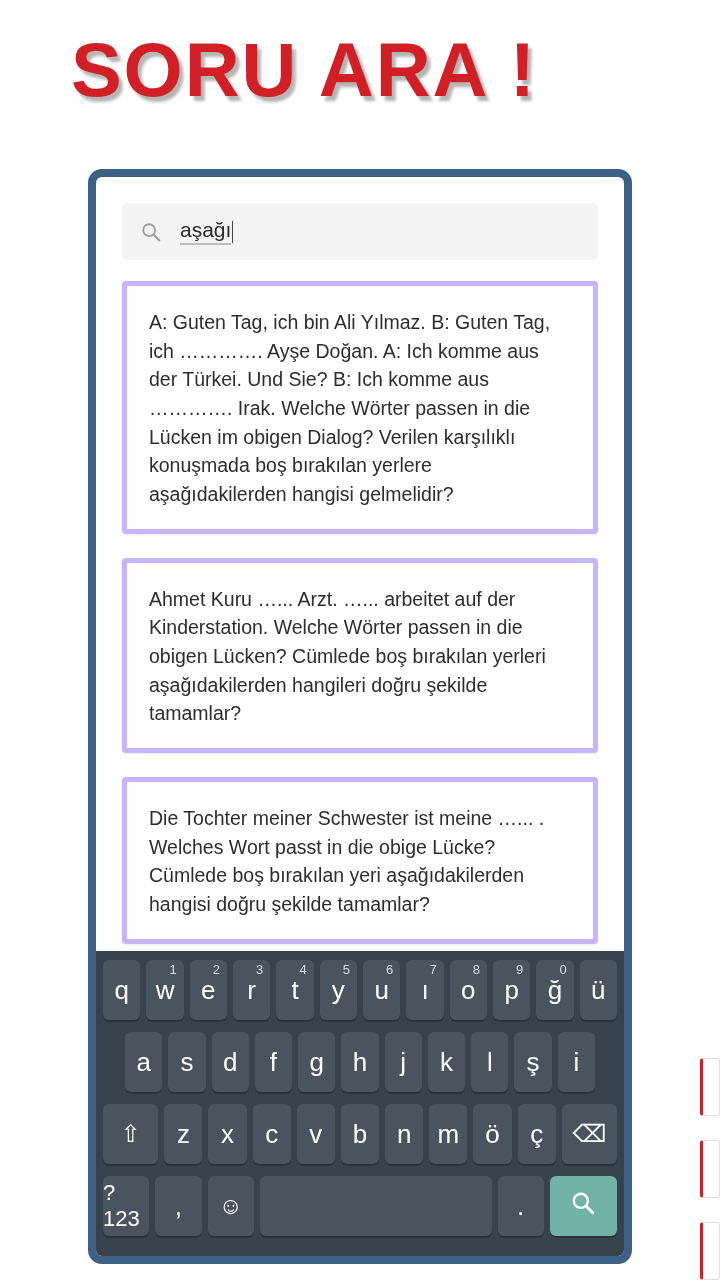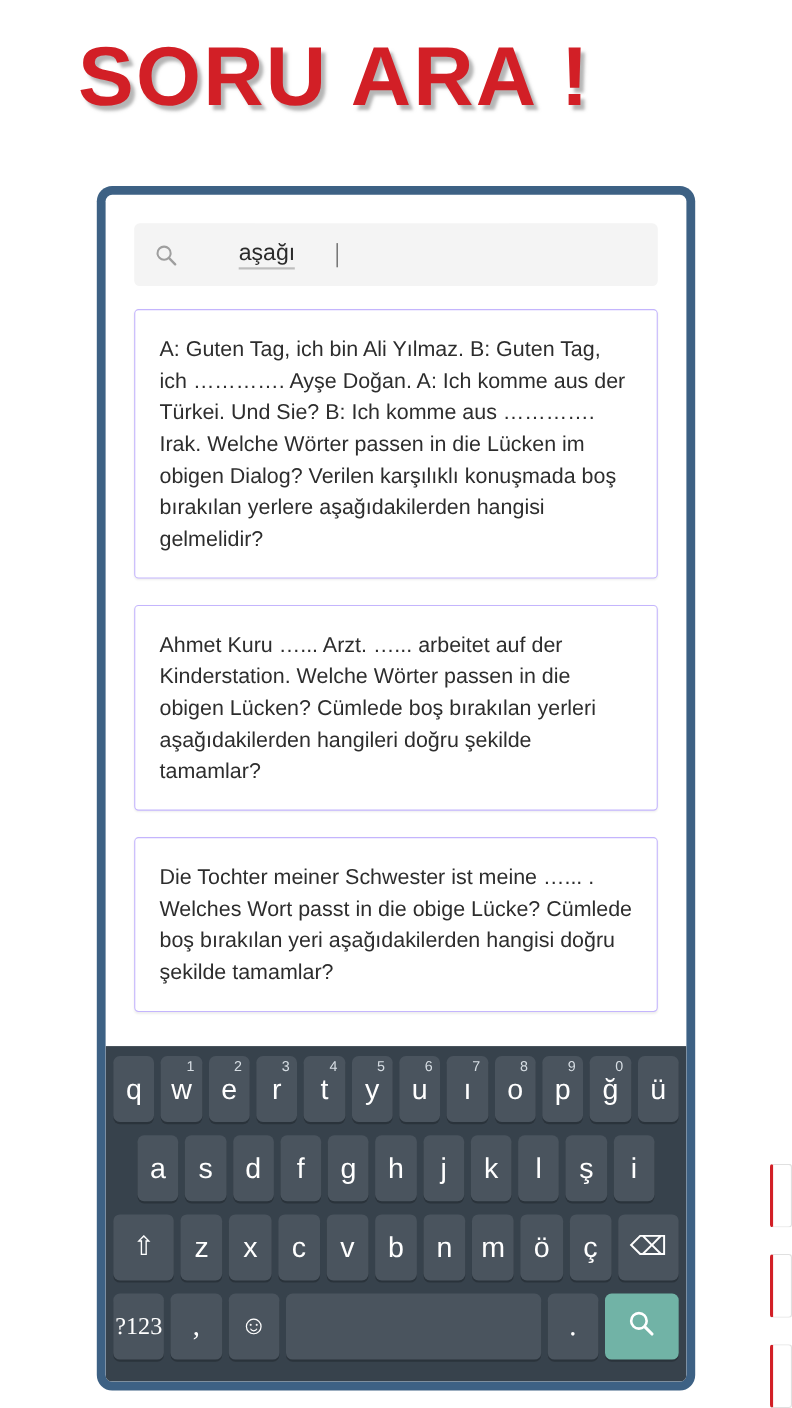--- a/index.html
+++ b/index.html
@@ -48,21 +48,20 @@
   
   .searchbar {
     position: absolute;
     left: 26px; top: 26px;
     width: 476px; height: 57px;
     background: #f4f4f4;
     border-radius: 5px;
     display: flex;
     align-items: center;
     padding: 0 18px;
-    gap: 37px;
   }
   .search-icon {
     width: 22px; height: 22px;
     flex: 0 0 22px;
     margin-right: 18px;
     opacity: .6;
   }
   .search-text {
     font-size: 21px;
     color: #2b2b2b;
@@ -80,21 +79,21 @@
 
   
   .results {
     position: absolute;
     left: 0; top: 104px;
     width: 100%;
     padding: 0 26px;
   }
   .result-card {
     background: #ffffff;
-    border: 1px solid #c4b5fd;
+    border: 5px solid #c4b5fd;
     border-radius: 4px;
     box-shadow: 0 1px 2px rgba(0,0,0,0.07);
     padding: 22px 22px 20px 22px;
     margin-bottom: 24px;
   }
   .result-text {
     font-size: 19.5px;
     line-height: 1.47;
     color: #2d2d2d;
   }
@@ -109,21 +108,21 @@
     padding: 6px 0 8px 0;
   }
   .kb-row {
     display: flex;
     align-items: center;
     justify-content: center;
     height: 66px;
     margin-bottom: 6px;
     padding: 0 4px;
   }
-  .kb-row:last-child { margin-bottom: 0; font-family: Liberation Serif, serif; }
+  .kb-row:last-child { margin-bottom: 0; }
   .key {
     position: relative;
     flex: 1 1 0;
     height: 60px;
     margin: 0 3px;
     background: #4a545e;
     border-radius: 6px;
     color: #ffffff;
     font-size: 26px;
     display: flex;

